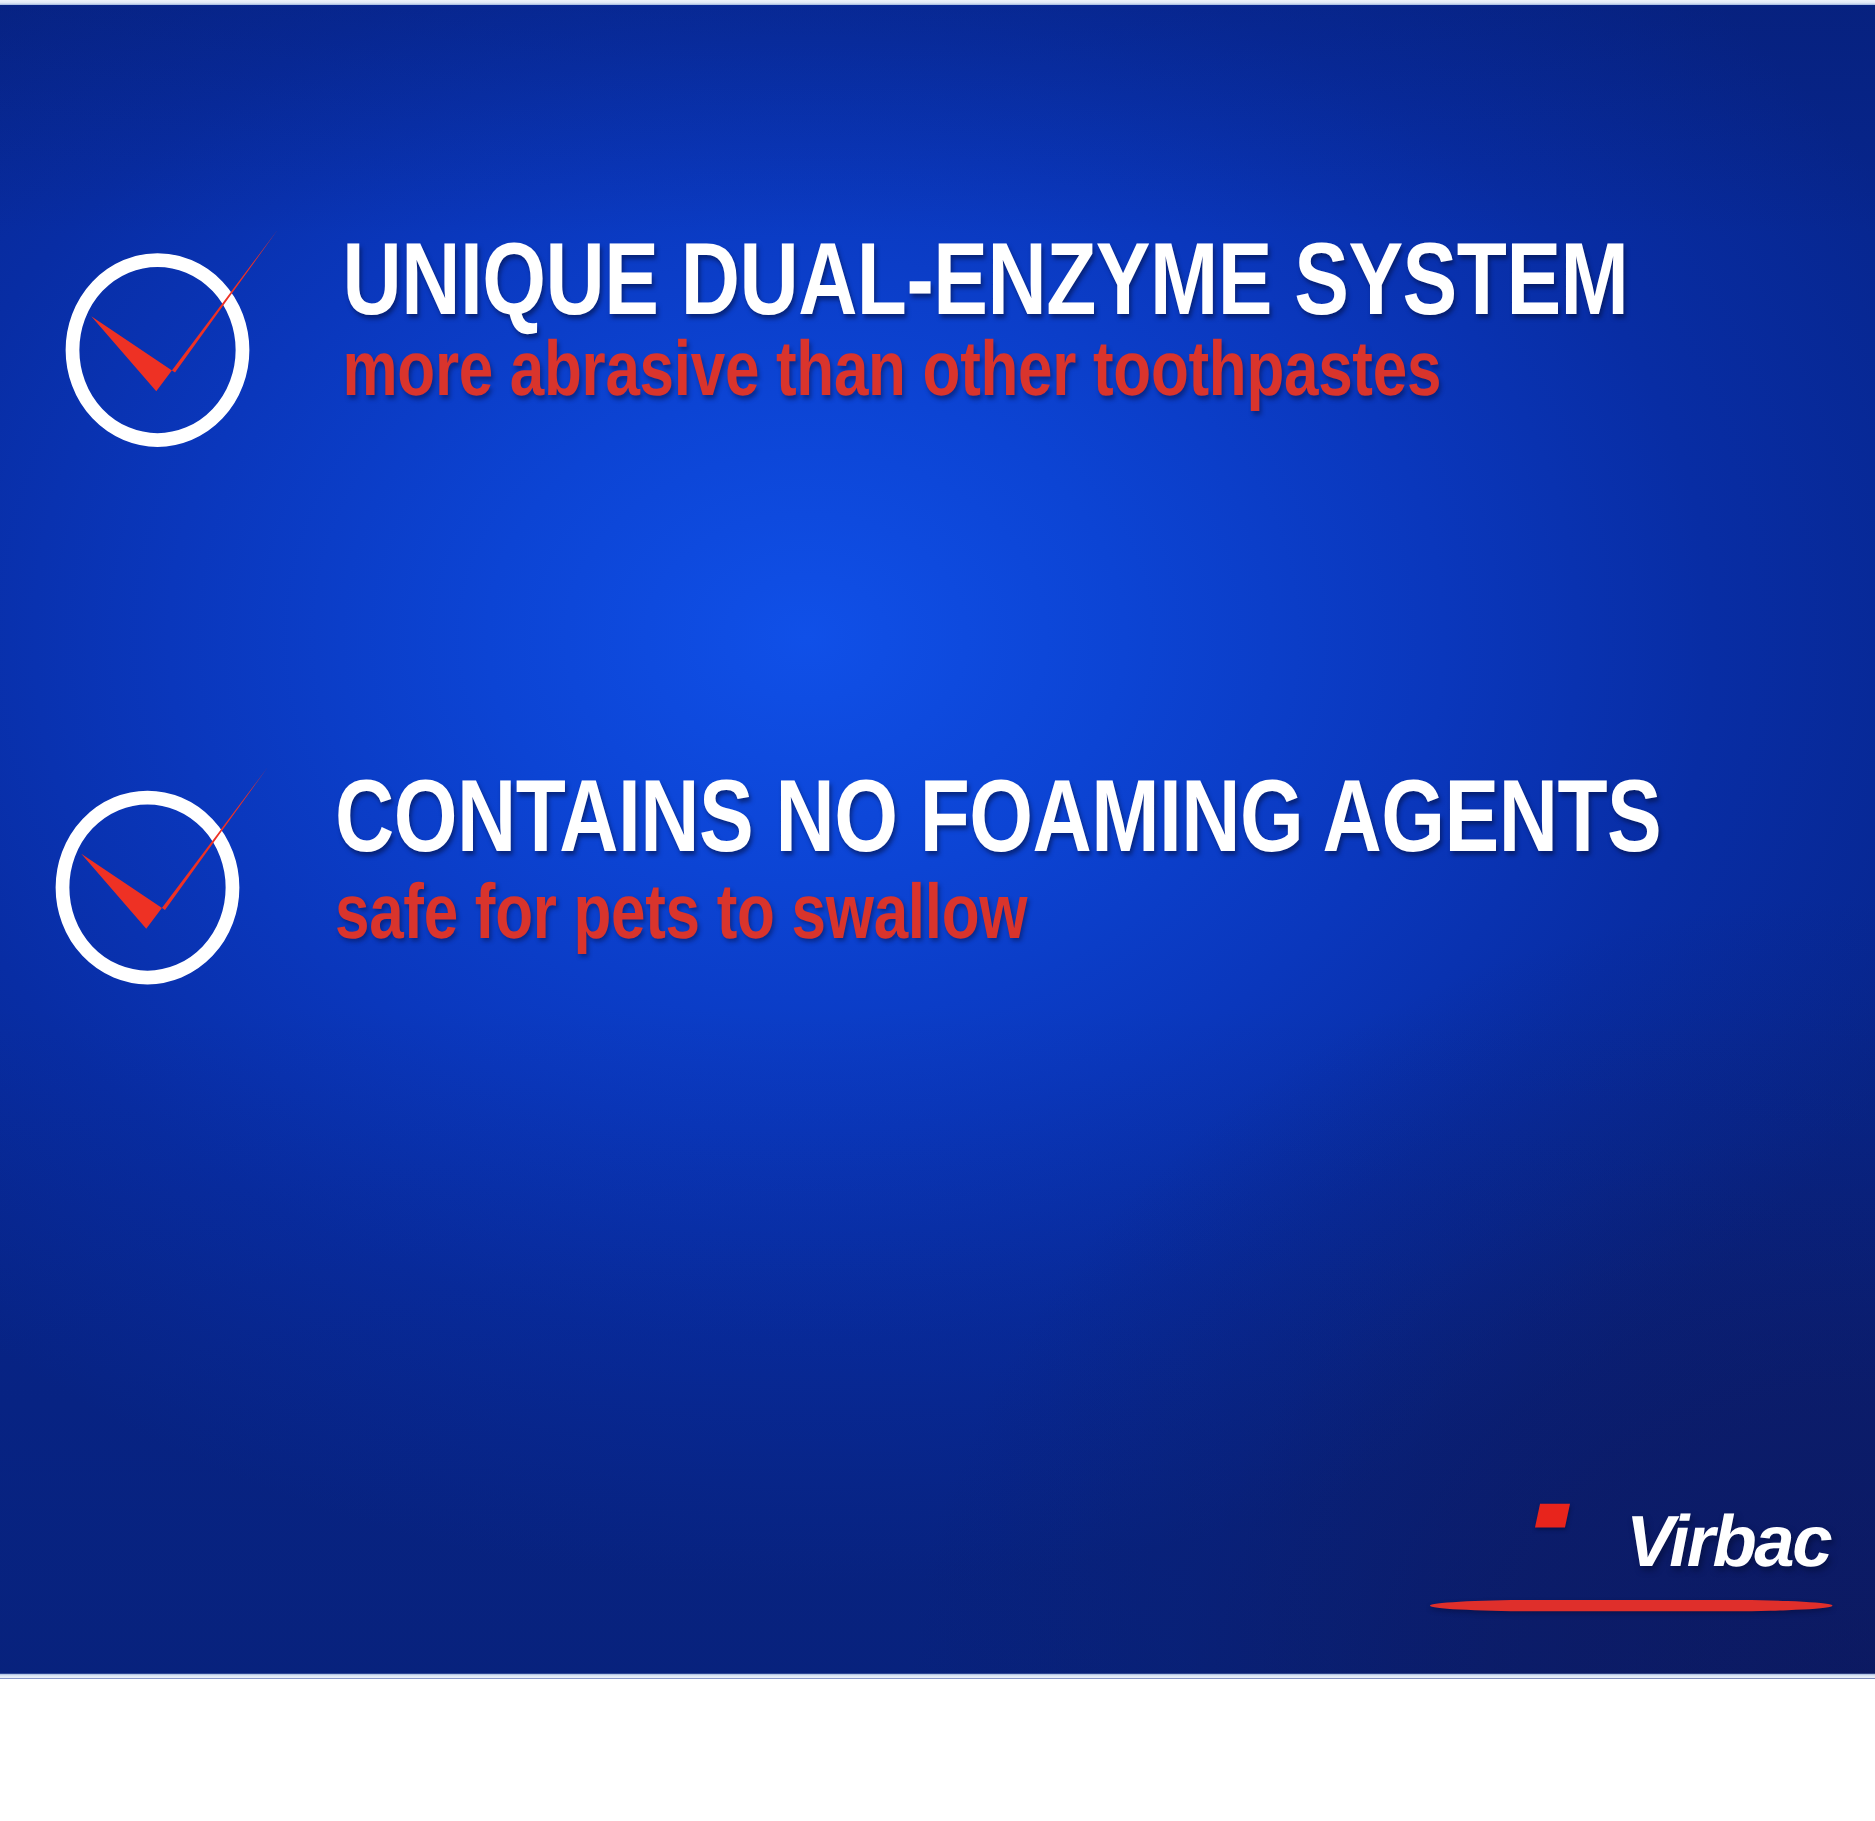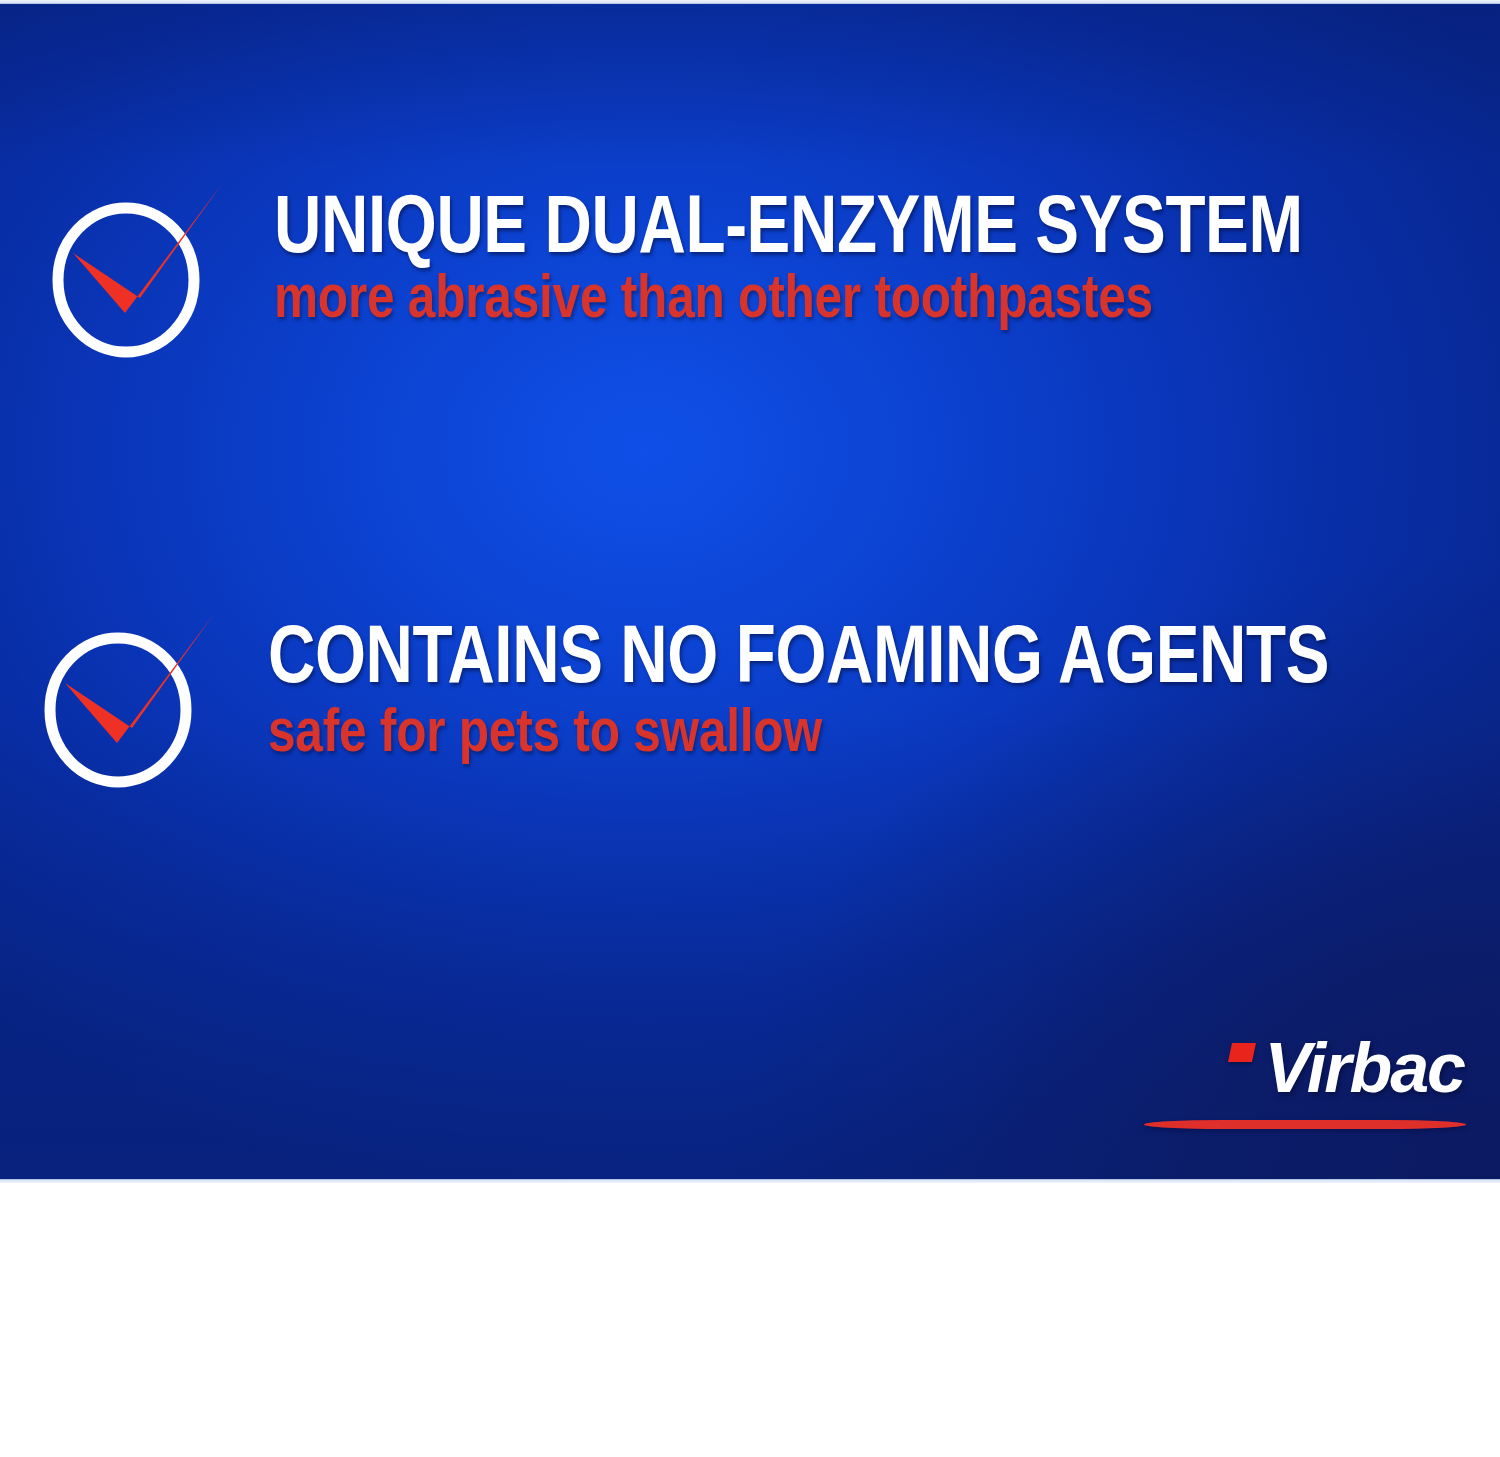--- a/index.html
+++ b/index.html
@@ -7,21 +7,21 @@
     padding: 0;
     background: #ffffff;
   }
   body {
     font-family: "Liberation Sans", sans-serif;
   }
 
   #poster {
     position: relative;
     width: 1500px;
-    height: 1183px;
+    height: 1343px;
     overflow: hidden;
     background: #0a33ad;
   }
 
   
   .bg-base {
     position: absolute;
     inset: 0;
     background:
       radial-gradient(ellipse 980px 760px at 43% 38%,
@@ -141,25 +141,25 @@
     position: absolute;
     right: 32px;
     bottom: 42px;
     z-index: 20;
     width: 330px;
     height: 112px;
   }
   .brand-word {
     position: absolute;
     right: 4px;
-    top: 4px;
+    top: 16px;
     font-family: "Liberation Sans", sans-serif;
     font-weight: 700;
     font-style: italic;
-    font-size: 70px;
+    font-size: 58px;
     line-height: 1;
     color: #ffffff;
     letter-spacing: -2px;
     text-shadow: 2px 3px 5px rgba(4,12,52,0.6);
     white-space: nowrap;
   }
   .brand-dot {
     position: absolute;
     left: 92px;
     top: 14px;

